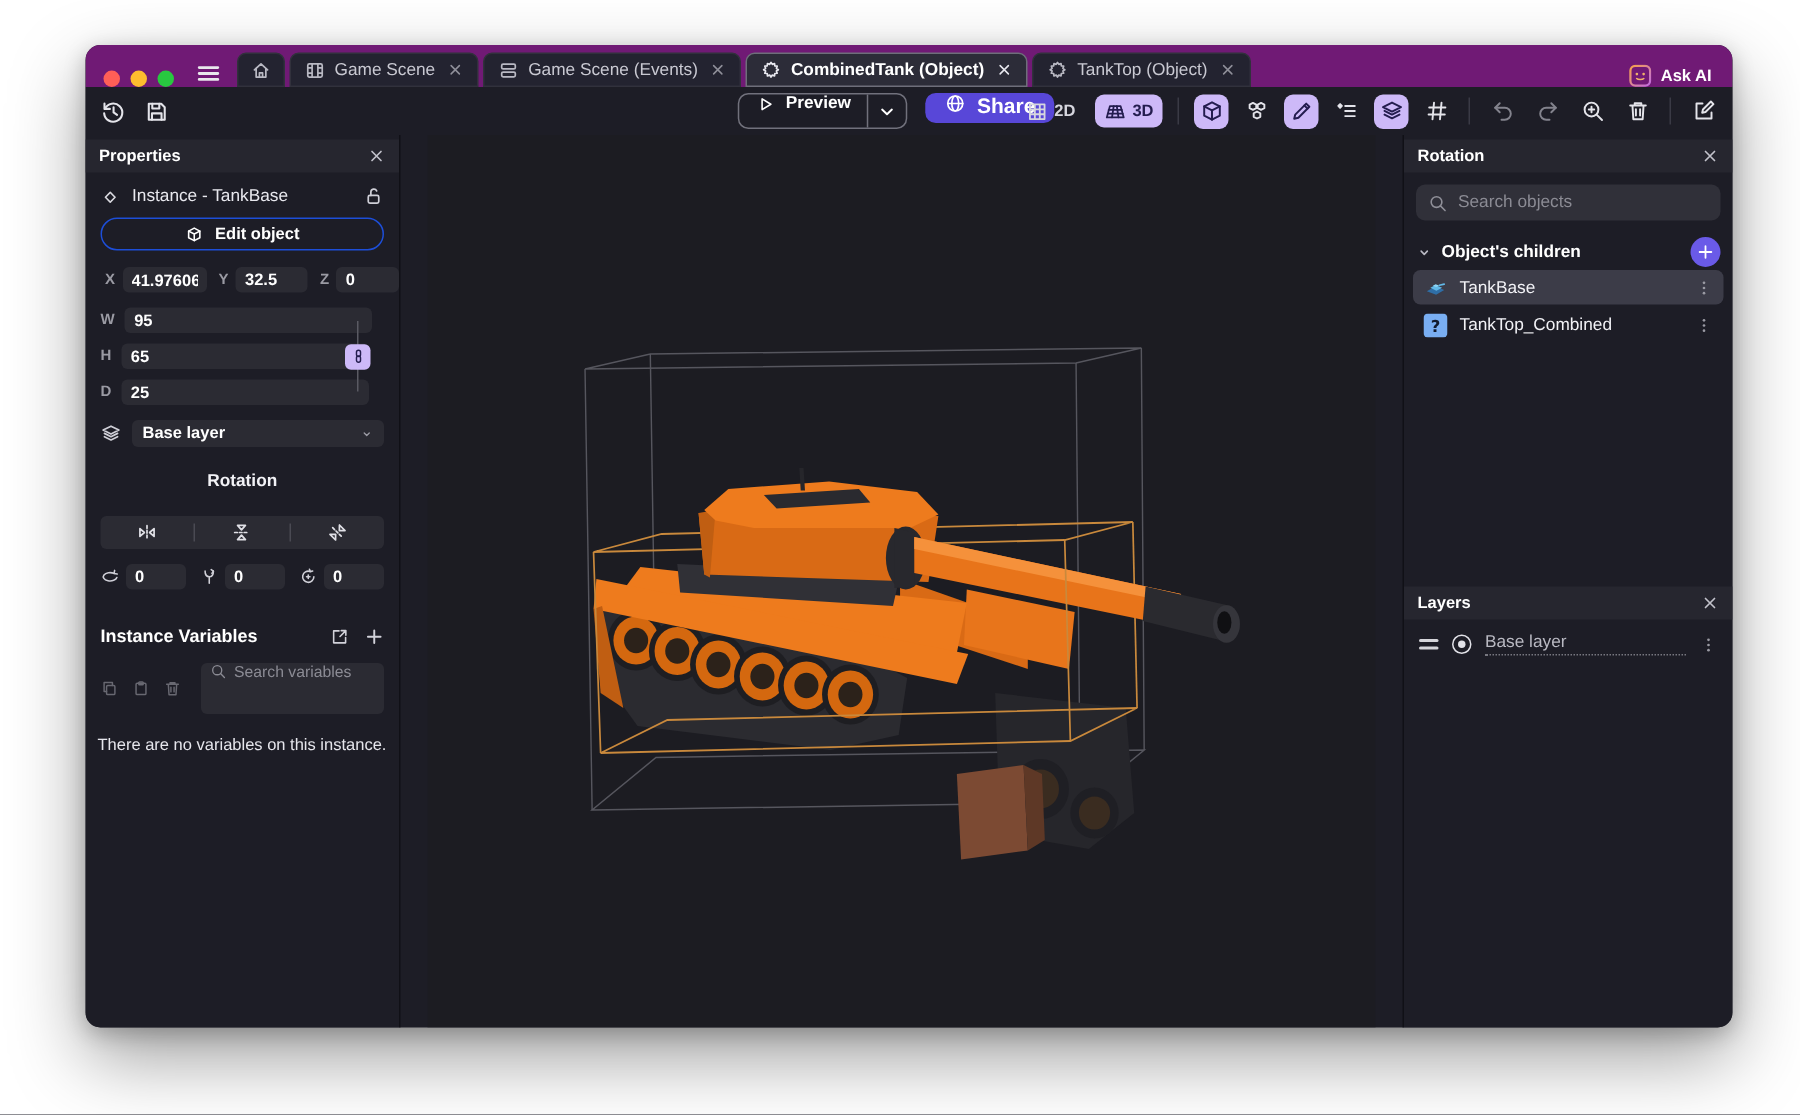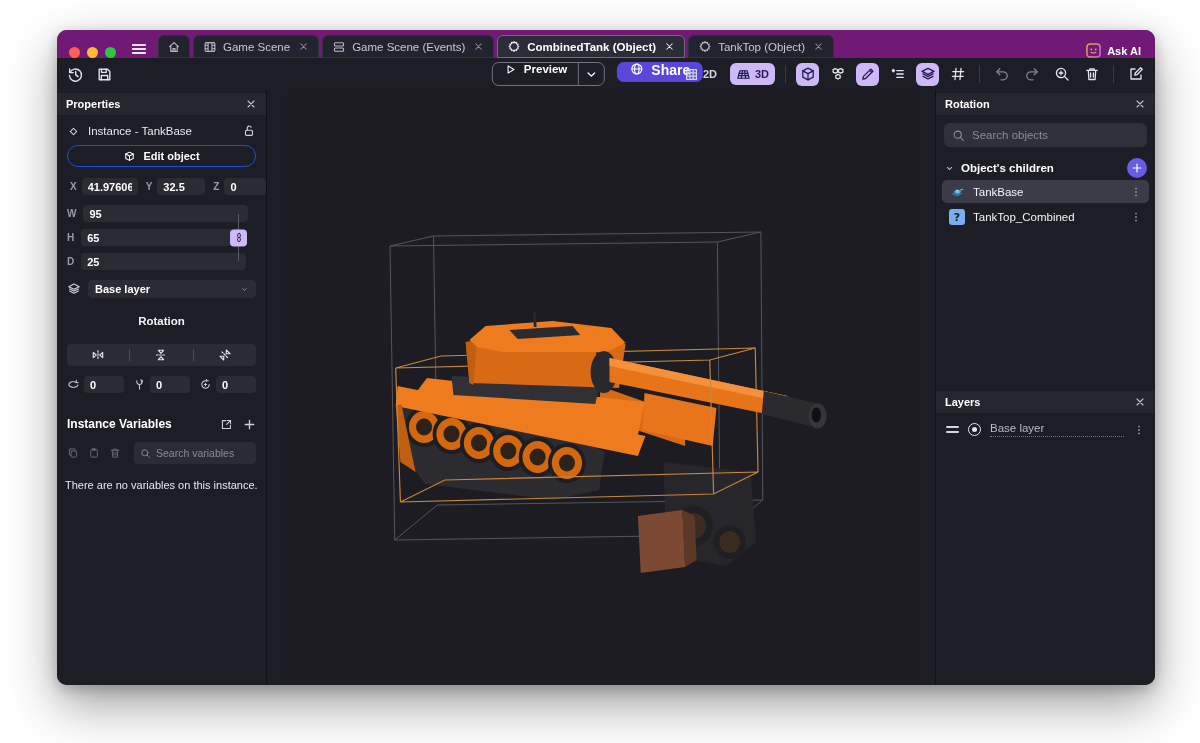--- a/index.html
+++ b/index.html
@@ -103,22 +103,22 @@
   .rotrow { margin:10px 10px 0; gap:9px; }
   .rotgrp { display:flex; align-items:center; gap:4px; flex:1; }
   .rotgrp .ic { width:13px; height:13px; color:#cfcfd7; }
   .rotgrp .field { width:100%; min-width:0; }
   .vars-head { margin:24px 10px 0; gap:10px; }
   .vars-head .vtitle { color:#ffffff; font-size:12px; font-weight:bold; }
   .vars-head .ic { width:13px; height:13px; color:#d2d2da; cursor:pointer; }
   .vars-head .sp { flex:1; }
   .vars-bar { margin:11px 10px 0; gap:9px; }
   .vars-bar > .ic { width:12px; height:12px; color:#686871; }
-  .vsearch { flex:1; margin-left:4px; height:22px; background:#2b2b33; border-radius:4px;
-    display:flex; align-items:center; gap:5px; padding:0 6px; }
+  .vsearch { flex:1; margin-left:4px; height:34px; background:#2b2b33; border-radius:4px;
+    display:flex; align-items:flex-start; gap:5px; padding:0 6px; }
   .vsearch .ic { width:11px; height:11px; color:#8b8b94; }
   .vsearch input { background:transparent; border:none; outline:none; color:#c9c9d2; font-size:10.5px;
     width:100%; font-family:"Liberation Sans",sans-serif; }
   .vsearch input::placeholder, .osearch input::placeholder { color:#8b8b94; opacity:1; }
   .vars-empty { margin:15px 8px 0; color:#e6e6ec; font-size:11px; text-align:left; }
 
   
   .viewport { flex:1; background:#1c1c22; position:relative; min-width:0; }
   .viewport svg.scene { position:absolute; inset:0; width:100%; height:100%; }
 

